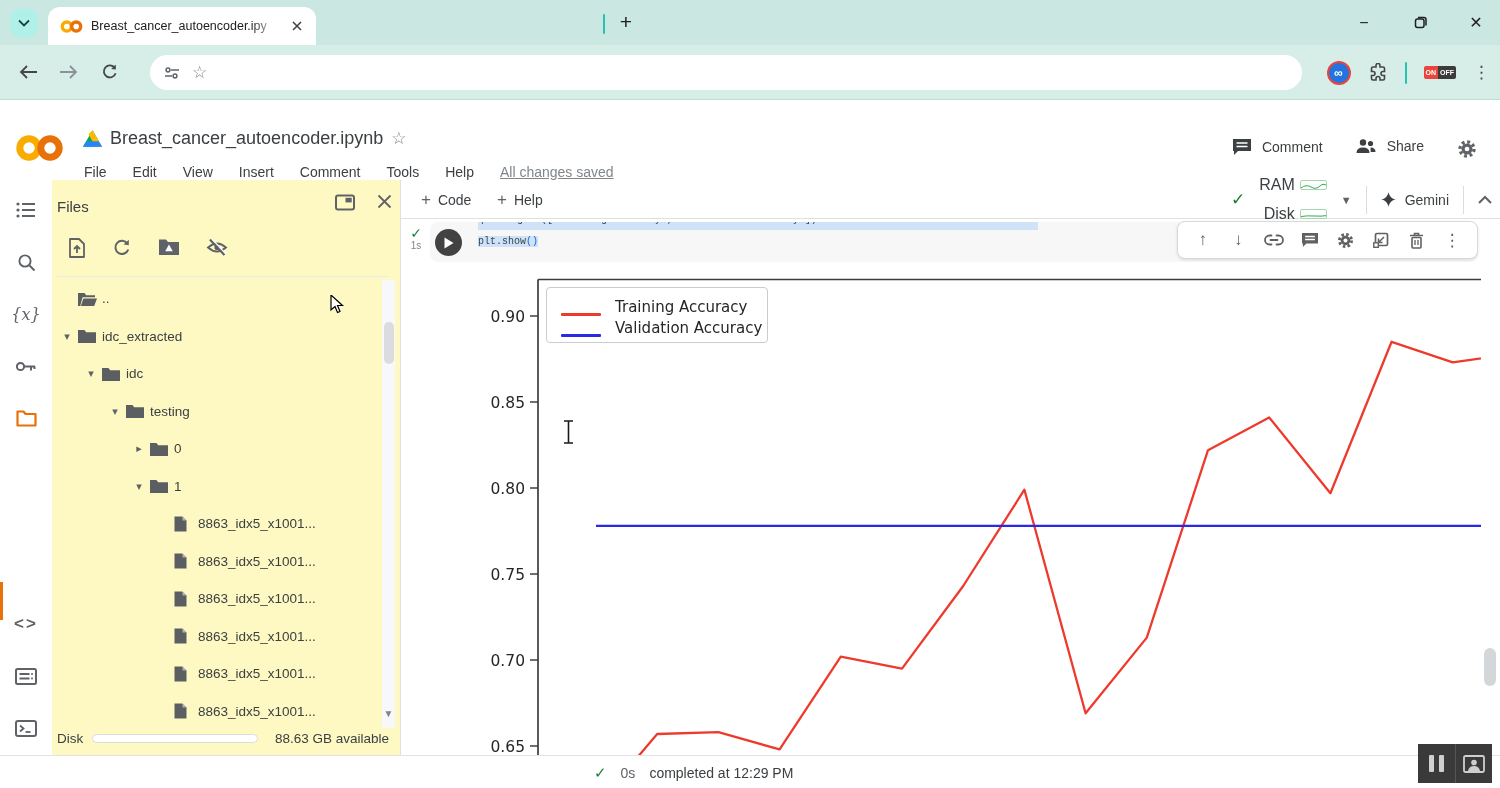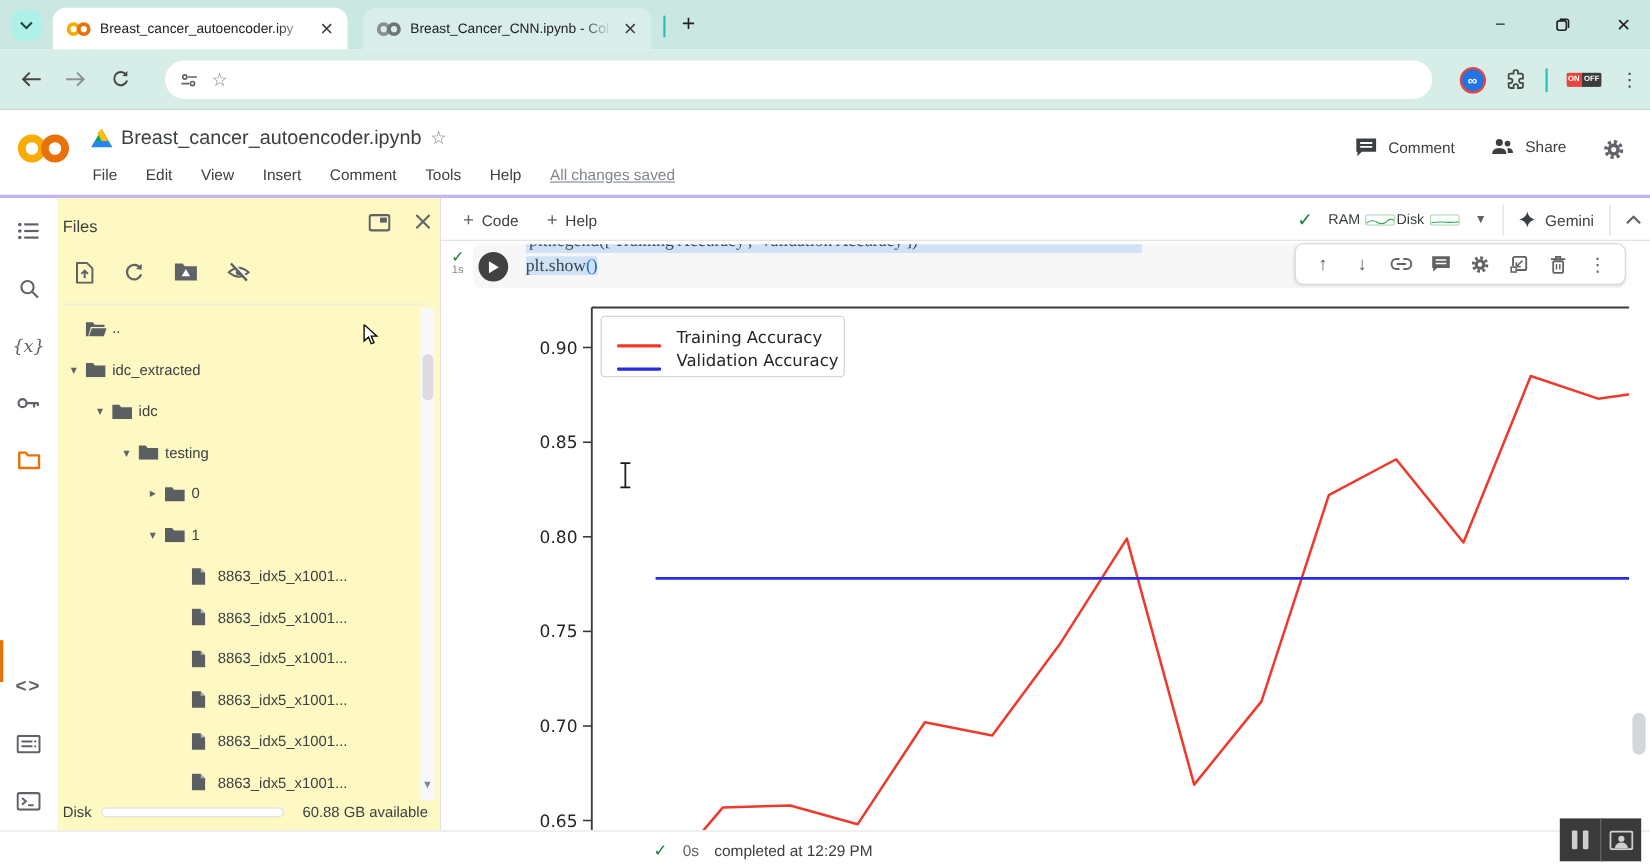--- a/index.html
+++ b/index.html
@@ -35,21 +35,21 @@
   .url{font-size:14px;color:#1f1f1f;flex:1;white-space:nowrap;overflow:hidden;}
   .nav-right{position:absolute;right:10px;top:10px;height:35px;display:flex;align-items:center;gap:17px;}
   .ext-colab{width:24px;height:24px;border-radius:50%;background:#2374e1;border:2.5px solid #e8453c;
              color:#fff;display:flex;align-items:center;justify-content:center;font-size:12px;font-weight:bold;}
   .ext-badge{display:flex;height:13px;border-radius:2px;overflow:hidden;font-size:7px;color:#fff;
              font-weight:bold;line-height:13px;}
   .ext-badge .rb1{background:#e8453c;padding:0 2px;}
   .ext-badge .rb2{background:#3b3b3b;padding:0 2px;}
 
   
-  .colab-header{position:absolute;left:0;top:103px;width:1500px;height:80px;background:#fff;
+  .colab-header{position:absolute;left:0;top:116px;width:1500px;height:80px;background:#fff;
                 border-bottom:6px solid #c4b5fd;}
   .co-logo{position:absolute;left:16px;top:13px;}
   .nb-title-row{position:absolute;left:83px;top:12px;display:flex;align-items:center;gap:8px;}
   .nb-title{font-size:18px;color:#3c4043;}
   .star{font-size:17px;color:#80868b;}
   .menu-row{position:absolute;left:84px;top:48px;display:flex;gap:26px;font-size:14px;color:#3c4043;}
   .save-status{color:#80868b;text-decoration:underline;}
   .header-right{position:absolute;right:22px;top:22px;display:flex;align-items:flex-start;gap:32px;
                 font-size:14px;color:#3c4043;}
   .hbtn{display:flex;align-items:center;gap:10px;}
@@ -85,36 +85,36 @@
   .disk-fill{width:28%;height:100%;background:#9aa0a6;}
   .disk-avail{margin-left:auto;}
 
   
   .notebook{position:absolute;left:401px;top:180px;width:1099px;height:575px;background:#fff;}
   .nb-toolbar{position:absolute;left:0;top:0;width:1099px;height:39px;border-bottom:1px solid #e0e0e0;}
   .addbtn{position:absolute;top:0;height:39px;display:flex;align-items:center;gap:7px;font-size:14px;color:#3c4043;}
   .plus{color:#5f6368;font-size:17px;}
   .tb-right{position:absolute;right:8px;top:0;height:39px;display:flex;align-items:center;gap:14px;}
   .okcheck{color:#188038;font-size:17px;}
-  .meters{display:flex;flex-direction:row;gap:1px;font-size:13px;color:#3c4043;}
+  .meters{display:flex;flex-direction:column;gap:11px;font-size:16px;color:#3c4043;}
   .meter-row{display:flex;align-items:center;gap:5px;justify-content:flex-end;}
   .meter{width:27px;height:10px;border:1px solid #a5d6b0;border-radius:2px;position:relative;overflow:hidden;}
   .tb-div{width:1px;height:28px;background:#dadce0;}
   .gemini{display:flex;align-items:center;gap:9px;font-size:14px;color:#3c4043;}
   .chevdown{color:#5f6368;font-size:11px;}
 
   .gutter-status{position:absolute;left:3px;top:46px;width:24px;text-align:center;}
   .gutter-status .gc{color:#188038;font-size:14px;line-height:14px;}
   .gutter-status .gt{color:#80868b;font-size:10px;}
   .cell{position:absolute;left:29px;top:42px;width:1048px;height:40px;background:#f7f7f7;
         border-radius:8px;}
   .playbtn{position:absolute;left:5px;top:7px;width:27px;height:27px;border-radius:50%;background:#424242;
            display:flex;align-items:center;justify-content:center;}
   .codearea{position:absolute;left:48px;top:0;width:990px;height:40px;overflow:hidden;
-            font-family:Liberation Serif, serif;font-size:16px;color:#37474f;}
+            font-family:Liberation Mono, monospace;font-size:10px;color:#37474f;}
   .codeline1{position:absolute;left:0;top:-12px;height:20px;line-height:20px;background:#cfe2f7;
              padding:0 3px;white-space:nowrap;overflow:hidden;width:560px;color:#37474f;}
   .codeline2{position:absolute;left:0;top:10px;height:20px;line-height:20px;}
   .codeline2 .sel{background:#cfe2f7;}
   .paren{color:#1967d2;}
   .cell-toolbar{position:absolute;left:776px;top:41px;width:301px;height:38px;background:#fff;
                 border:1px solid #d9d9d9;border-radius:8px;box-shadow:0 1px 3px rgba(0,0,0,.12);
                 display:flex;align-items:center;justify-content:space-evenly;color:#616161;}
   .ct-ic{width:22px;height:22px;display:flex;align-items:center;justify-content:center;font-size:17px;}
   .out-icon{position:absolute;left:36px;top:89px;color:#5f6368;}
@@ -155,32 +155,20 @@
       <svg width="12" height="8" viewBox="0 0 12 8">
           <path d="M1 1.5 L6 6.5 L11 1.5" stroke="#17443d" stroke-width="1.8" fill="none"></path>
         </svg>
     </div>
     <div class="tab active">
       <svg width="23" height="15" viewBox="0 0 24 16">
         <circle cx="7" cy="8" r="4.8" stroke="#f9ab00" stroke-width="3.6" fill="none"></circle>
         <circle cx="17" cy="8" r="4.8" stroke="#e8710a" stroke-width="3.6" fill="none"></circle>
       </svg>
       <span class="tab-title">Breast_cancer_autoencoder.ipy</span>
-      <span class="tab-x">
-        <svg width="10" height="10" viewBox="0 0 10 10">
-            <path d="M1 1 L9 9 M9 1 L1 9" stroke="#3c4043" stroke-width="1.5"></path>
-          </svg>
-      </span>
-    </div>
-    <div class="tab inactive">
-      <svg width="23" height="15" viewBox="0 0 24 16">
-        <circle cx="7" cy="8" r="4.8" stroke="#8a8f94" stroke-width="3.6" fill="none"></circle>
-        <circle cx="17" cy="8" r="4.8" stroke="#6f7478" stroke-width="3.6" fill="none"></circle>
-      </svg>
-      <span class="tab-title">Breast_Cancer_CNN.ipynb - Col</span>
       <span class="tab-x">
         <svg width="10" height="10" viewBox="0 0 10 10">
             <path d="M1 1 L9 9 M9 1 L1 9" stroke="#3c4043" stroke-width="1.5"></path>
           </svg>
       </span>
     </div>
     <div class="tab-divider"></div>
     <div class="new-tab">+</div>
     <div class="win-controls">
       <span class="winbtn">−</span>
@@ -483,21 +471,21 @@
       </div>
 
     <div class="fp-scroll">
       <div class="fp-thumb"></div>
       <div class="fp-down">▼</div>
     </div>
 
     <div class="disk-row">
       <span>Disk</span>
       <span class="disk-bar"><span class="disk-fill"></span></span>
-      <span class="disk-avail">60.88 GB available</span>
+      <span class="disk-avail">88.63 GB available</span>
     </div>
   </div>
   <div class="panel-sep"></div>
 
   <div class="notebook">
     <div class="nb-toolbar">
       <div class="addbtn" style="left:20px">
         <span class="plus">+</span>
         <span>Code</span>
       </div>

